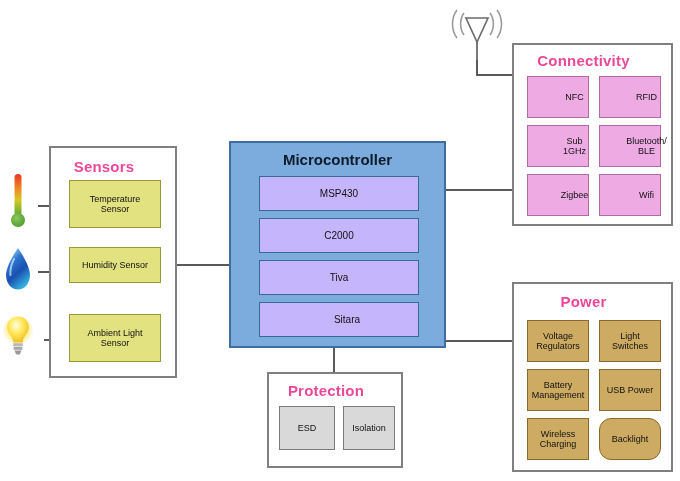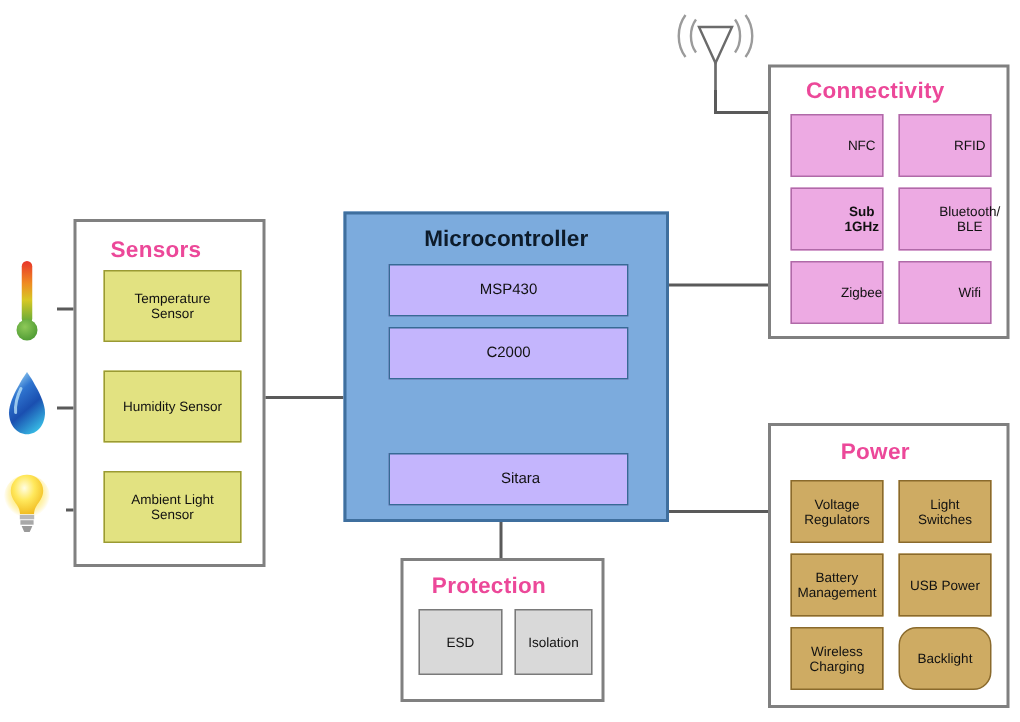--- a/index.html
+++ b/index.html
@@ -199,21 +199,21 @@
   <div class="panel" id="sensors-panel" style="left:49px; top:146px; width:128px; height:232px;">
     <div class="panel-title" style="top:10px; font-size:15px;">Sensors</div>
 
     <div class="block blk-sensor" style="left:18px; top:32px; width:92px; height:48px;">
       <div>
         <span>Temperature</span>
         <span>Sensor</span>
       </div>
     </div>
 
-    <div class="block blk-sensor" style="left:18px; top:99px; width:92px; height:48px;">
+    <div class="block blk-sensor" style="left:18px; top:99px; width:92px; height:36px;">
       <div>
         <span>Humidity Sensor</span>
       </div>
     </div>
 
     <div class="block blk-sensor" style="left:18px; top:166px; width:92px; height:48px;">
       <div>
         <span>Ambient Light</span>
         <span>Sensor</span>
       </div>
@@ -224,20 +224,23 @@
 
   <div id="mcu-panel" style="left:229px; top:141px; width:217px; height:207px;">
     <div id="mcu-title" style="top:8px;">Microcontroller</div>
 
     <div class="block blk-mcu" style="left:28px; top:33px; width:160px; height:35px;">
       <span>MSP430</span>
     </div>
     <div class="block blk-mcu" style="left:28px; top:75px; width:160px; height:35px;">
       <span>C2000</span>
     </div>
+    <div class="block blk-mcu" style="left:28px; top:117px; width:160px; height:35px;">
+      <span>Tiva</span>
+    </div>
     <div class="block blk-mcu" style="left:28px; top:159px; width:160px; height:35px;padding-left:16px;">
       <span>Sitara</span>
     </div>
   </div>
 
   <div class="wire-h" style="left:446px; top:189px; width:68px;"></div>
 
   <div class="wire-h" style="left:446px; top:340px; width:68px;"></div>
 
   <div class="wire-v" style="left:333px; top:348px; height:24px;"></div>
@@ -248,21 +251,21 @@
     <div class="block blk-conn" style="left:13px; top:31px; width:62px; height:42px;">
       <div>
           <span>NFC</span>
         </div>
     </div>
     <div class="block blk-conn" style="left:85px; top:31px; width:62px; height:42px;">
       <div>
           <span>RFID</span>
         </div>
     </div>
-    <div class="block blk-conn" style="left:13px; top:80px; width:62px; height:42px;font-weight:bold;">
+    <div class="block blk-conn" style="left:13px; top:80px; width:62px; height:42px;">
       <div>
           <span>Sub 1GHz</span>
         </div>
     </div>
     <div class="block blk-conn" style="left:85px; top:80px; width:62px; height:42px;">
       <div>
         <span>Bluetooth/</span>
         <span>BLE</span>
       </div>
     </div>

